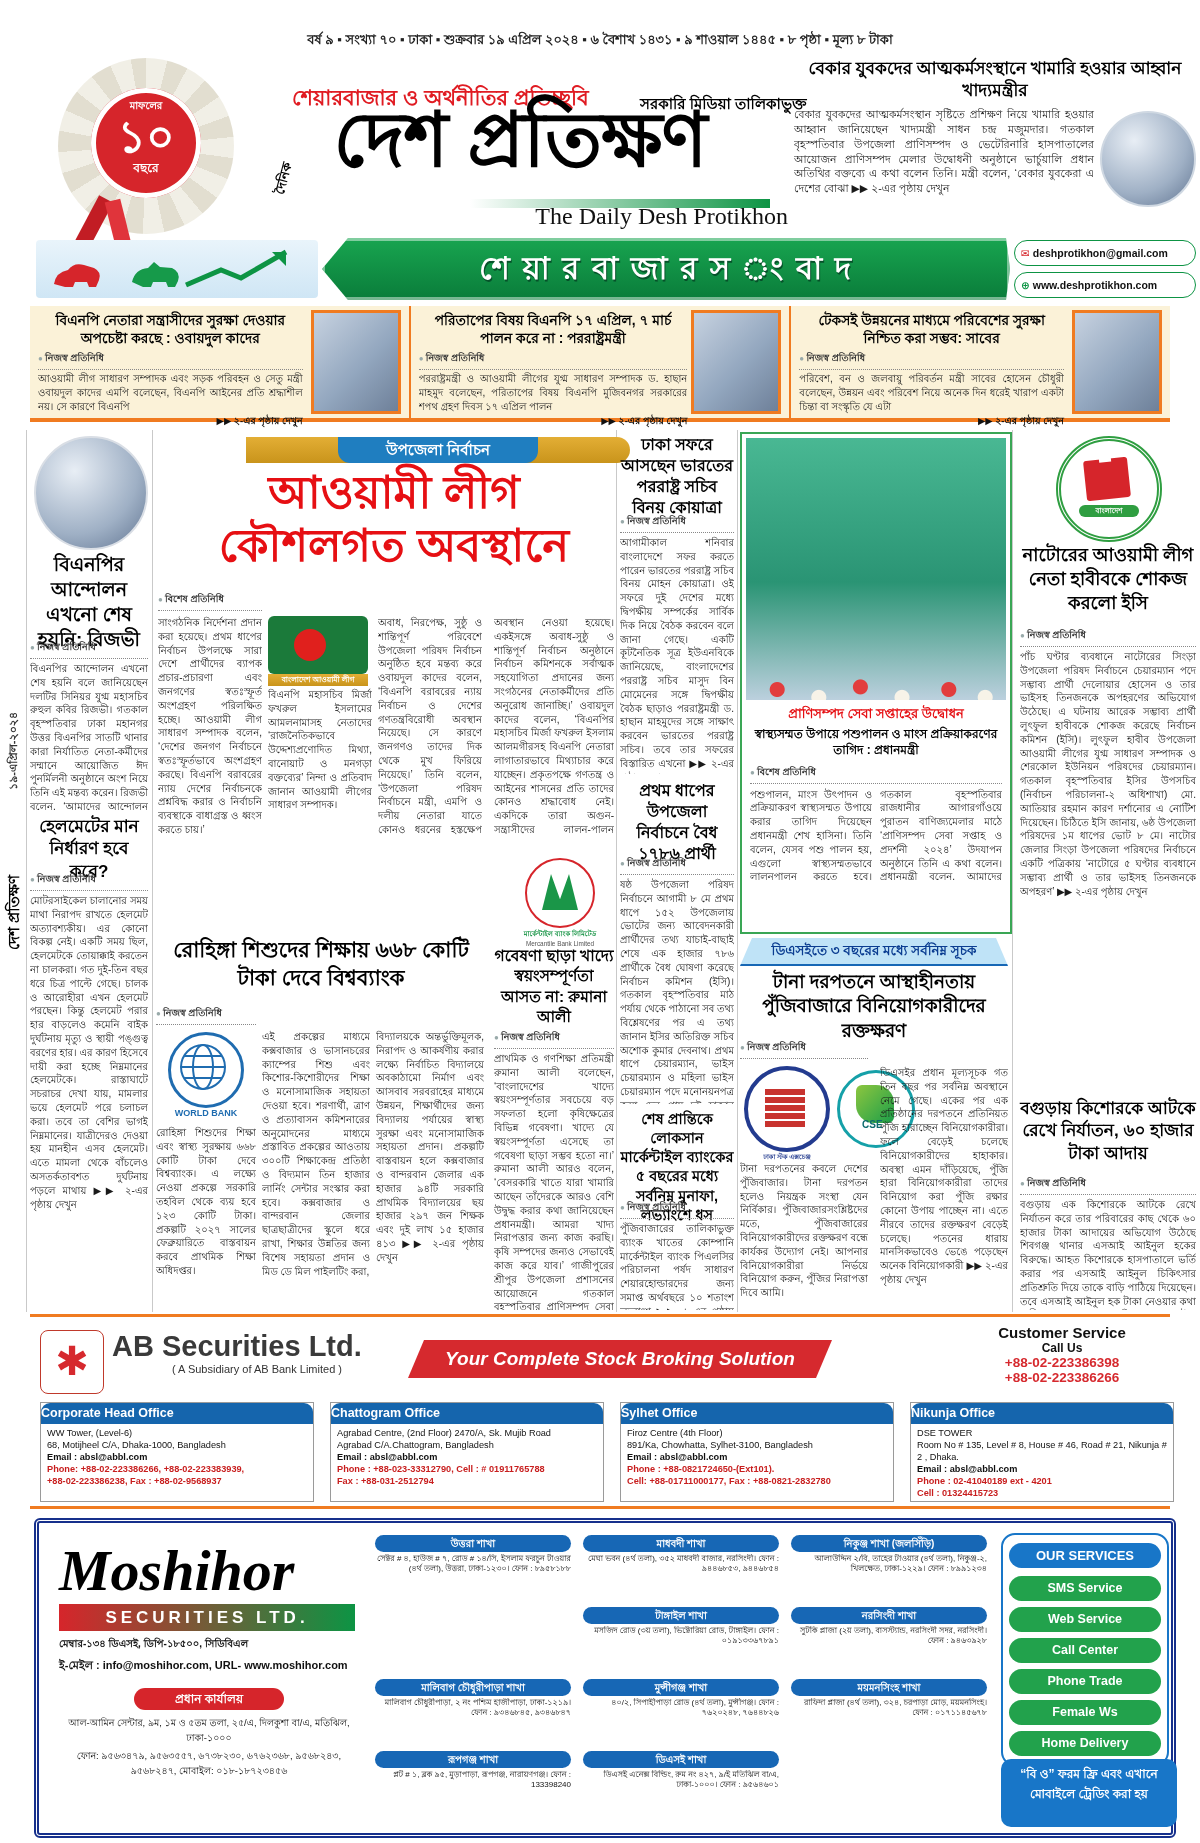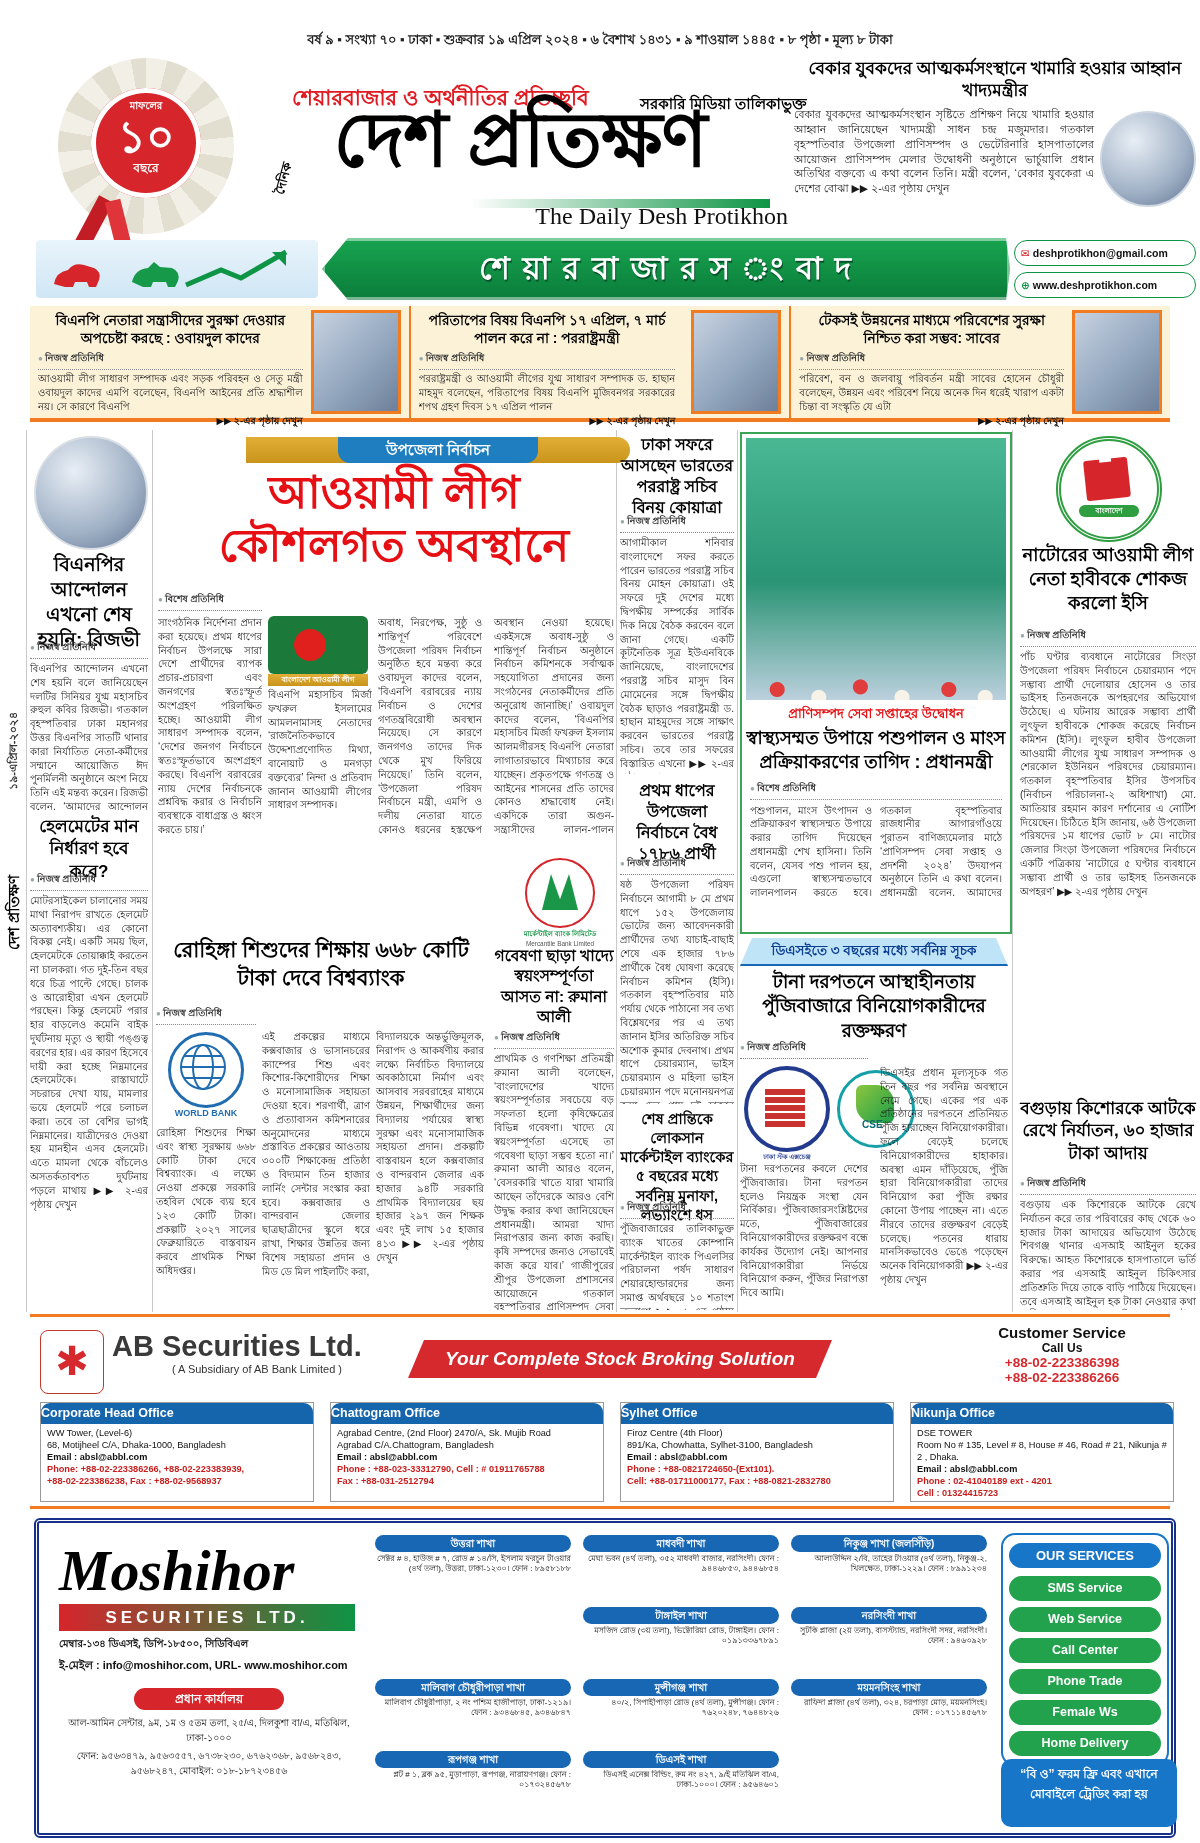--- a/index.html
+++ b/index.html
@@ -99,21 +99,21 @@
       <div style="flex:1">
         <div class="hl ctr" style="font-size:13.8px">বিএনপি নেতারা সন্ত্রাসীদের সুরক্ষা দেওয়ার অপচেষ্টা করছে : ওবায়দুল কাদের</div>
         <div class="byline" style="margin-top:3px">নিজস্ব প্রতিনিধি</div>
         <div class="body just ovh" style="height:42px;margin-top:2px">আওয়ামী লীগ সাধারণ সম্পাদক এবং সড়ক পরিবহন ও সেতু মন্ত্রী ওবায়দুল কাদের এমপি বলেছেন, বিএনপি আইনের প্রতি শ্রদ্ধাশীল নয়। সে কারণে বিএনপি</div>
         <div class="jump" style="font-size:9.5px;text-align:right">▶▶ ২-এর পৃষ্ঠায় দেখুন</div>
       </div>
       <div class="ph" style="width:84px;height:98px;border:3px solid #f07b20;align-self:center"></div>
     </div>
     <div style="width:2px;background:#f07b20"></div>
 
-    <div style="flex:1;padding:6px 8px;display:flex;gap:16px">
+    <div style="flex:1;padding:6px 8px;display:flex;gap:4px">
       <div style="flex:1">
         <div class="hl ctr" style="font-size:13.8px">পরিতাপের বিষয় বিএনপি ১৭ এপ্রিল, ৭ মার্চ পালন করে না : পররাষ্ট্রমন্ত্রী</div>
         <div class="byline" style="margin-top:3px">নিজস্ব প্রতিনিধি</div>
         <div class="body just ovh" style="height:42px;margin-top:2px">পররাষ্ট্রমন্ত্রী ও আওয়ামী লীগের যুগ্ম সাধারণ সম্পাদক ড. হাছান মাহমুদ বলেছেন, পরিতাপের বিষয় বিএনপি মুজিবনগর সরকারের শপথ গ্রহণ দিবস ১৭ এপ্রিল পালন</div>
         <div class="jump" style="font-size:9.5px;text-align:right">▶▶ ২-এর পৃষ্ঠায় দেখুন</div>
       </div>
       <div class="ph" style="width:84px;height:98px;border:3px solid #f07b20;align-self:center"></div>
     </div>
     <div style="width:2px;background:#f07b20"></div>
 
@@ -188,21 +188,21 @@
   <div class="abs" style="left:740px;top:432px;width:268px;height:498px;border:2px solid #3aa655">
     <div style="margin:4px;height:262px;background:
         radial-gradient(circle at 12% 96%, #e23d3d 7px, transparent 8px),
         radial-gradient(circle at 28% 99%, #f7f3e8 7px, transparent 8px),
         radial-gradient(circle at 44% 95%, #e23d3d 7px, transparent 8px),
         radial-gradient(circle at 60% 99%, #f7f3e8 7px, transparent 8px),
         radial-gradient(circle at 78% 96%, #e23d3d 7px, transparent 8px),
         radial-gradient(circle at 92% 99%, #f7f3e8 7px, transparent 8px),
         linear-gradient(180deg,#49b893 0%,#2a9474 55%,#bcd0de 100%);"></div>
     <div class="ctr" style="font-size:13px;font-weight:bold;color:#e60f13;margin-top:4px">প্রাণিসম্পদ সেবা সপ্তাহের উদ্বোধন</div>
-    <div class="hl ctr" style="font-size:18px;padding:2px 4px">স্বাস্থ্যসম্মত উপায়ে পশুপালন ও মাংস প্রক্রিয়াকরণের তাগিদ : প্রধানমন্ত্রী</div>
+    <div class="hl ctr" style="font-size:12px;padding:2px 4px">স্বাস্থ্যসম্মত উপায়ে পশুপালন ও মাংস প্রক্রিয়াকরণের তাগিদ : প্রধানমন্ত্রী</div>
     <div class="byline" style="margin:4px 8px 0">বিশেষ প্রতিনিধি</div>
     <div style="display:flex;gap:8px;padding:4px 8px">
       <div class="body just ovh" style="flex:1;height:92px">পশুপালন, মাংস উৎপাদন ও প্রক্রিয়াকরণ স্বাস্থ্যসম্মত উপায়ে করার তাগিদ দিয়েছেন প্রধানমন্ত্রী শেখ হাসিনা। তিনি বলেন, যেসব পশু পালন হয়, এগুলো স্বাস্থ্যসম্মতভাবে লালনপালন করতে হবে। উৎপাদন প্রক্রিয়াকরণে আরও যত্নবান হতে হবে।</div>
       <div class="body just ovh" style="flex:1;height:92px">গতকাল বৃহস্পতিবার রাজধানীর আগারগাঁওয়ে পুরাতন বাণিজ্যমেলার মাঠে ‘প্রাণিসম্পদ সেবা সপ্তাহ ও প্রদর্শনী ২০২৪’ উদযাপন অনুষ্ঠানে তিনি এ কথা বলেন। প্রধানমন্ত্রী বলেন, আমাদের হালাল মাংস পৃথিবীর অনেক দেশ নিতে চায়। সে সুযোগটা আমাদের নিতে হবে। সেজন্য লালনপালন, জবাই এবং প্রক্রিয়াকরণ নিয়ম অনুযায়ী করছি ▶▶ ২-এর পৃষ্ঠায় দেখুন</div>
     </div>
   </div>
 
   <div class="abs" style="left:740px;top:938px;width:268px;height:26px;background:#bfe3f7;border-bottom:2px solid #1767b5;
        clip-path:polygon(12px 0,calc(100% - 12px) 0,100% 100%,0 100%)">
     <div class="ctr" style="font-size:13.5px;font-weight:bold;color:#0b3d91;line-height:26px">ডিএসইতে ৩ বছরের মধ্যে সর্বনিম্ন সূচক</div>
@@ -336,21 +336,21 @@
     <div class="abs" style="left:336px;top:12px;width:196px">
       <div class="br-h">উত্তরা শাখা</div>
       <div class="br-a">সেক্টর # ৪, হাউজ # ৭, রোড # ১৪/সি, ইসলাম ফরচুন টাওয়ার (৪র্থ তলা), উত্তরা, ঢাকা-১২৩০। ফোন : ৮৯৫৮১৮৮</div>
     </div>
     <div class="abs" style="left:336px;top:156px;width:196px">
       <div class="br-h">মালিবাগ চৌধুরীপাড়া শাখা</div>
       <div class="br-a">মালিবাগ চৌধুরীপাড়া, ২ নং পশ্চিম হাজীপাড়া, ঢাকা-১২১৯। ফোন : ৯৩৪৬৮৪৫, ৯৩৪৬৮৪৭</div>
     </div>
     <div class="abs" style="left:336px;top:228px;width:196px">
       <div class="br-h">রূপগঞ্জ শাখা</div>
-      <div class="br-a">প্লট # ১, ব্লক ৯৫, মুড়াপাড়া, রূপগঞ্জ, নারায়ণগঞ্জ। ফোন : ০১৭৩২৪৫৬৭৮</div>
+      <div class="br-a">প্লট # ১, ব্লক ৯৫, মুড়াপাড়া, রূপগঞ্জ, নারায়ণগঞ্জ। ফোন : 133398240</div>
     </div>
 
     <div class="abs" style="left:544px;top:12px;width:196px">
       <div class="br-h">মাধবদী শাখা</div>
       <div class="br-a">মেঘা ভবন (৪র্থ তলা), ৩৫২ মাধবদী বাজার, নরসিংদী। ফোন : ৯৪৪৬৮৫৩, ৯৪৪৬৮৫৪</div>
     </div>
     <div class="abs" style="left:544px;top:84px;width:196px">
       <div class="br-h">টাঙ্গাইল শাখা</div>
       <div class="br-a">মসজিদ রোড (৩য় তলা), ভিক্টোরিয়া রোড, টাঙ্গাইল। ফোন : ০১৯১৩৩৬৭৮৯১</div>
     </div>

